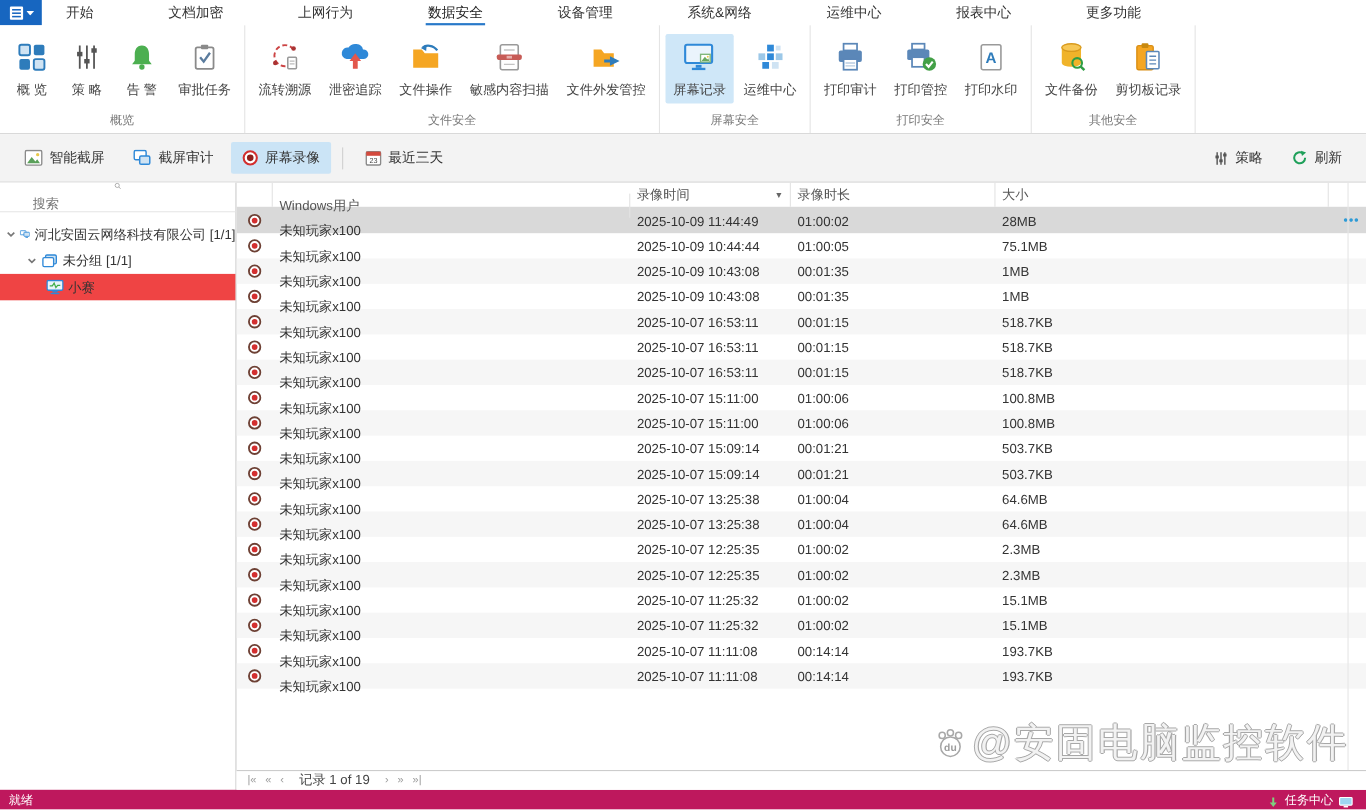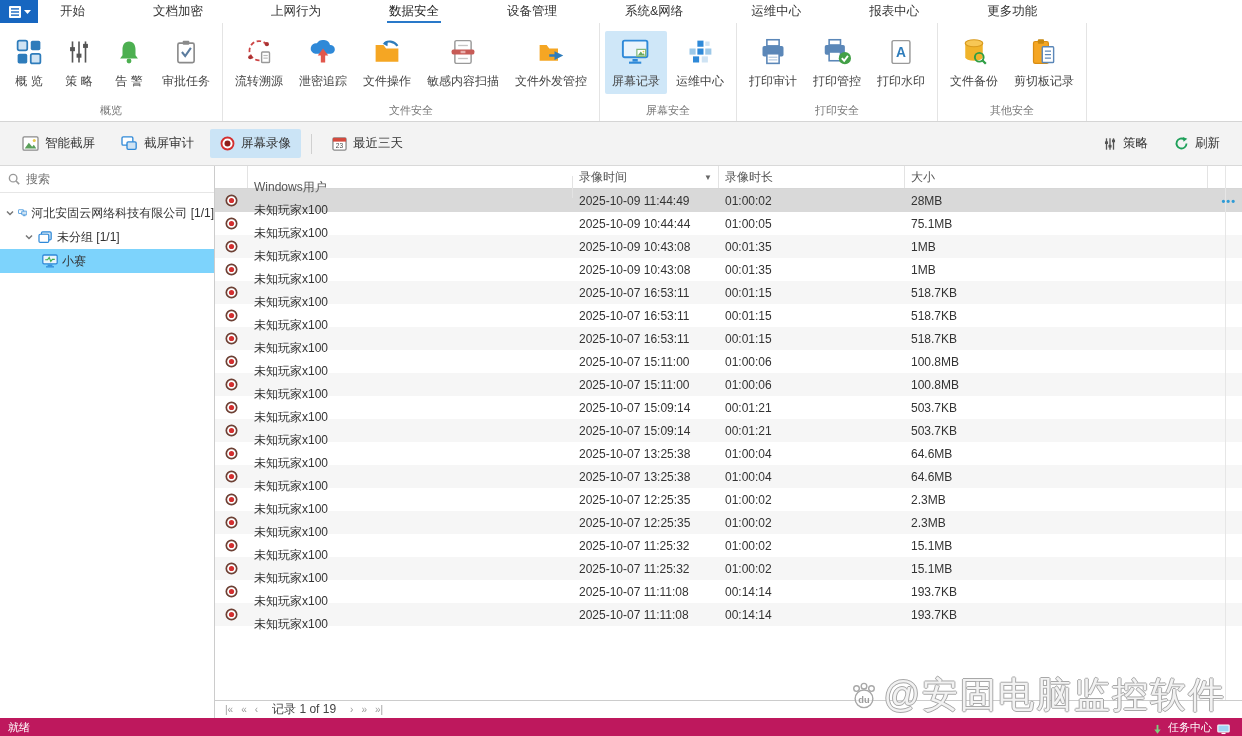--- a/index.html
+++ b/index.html
@@ -30,28 +30,28 @@
   
   .toolbar { height:44px; background:#f3f3f3; border-bottom:1px solid #d9d9d9; display:flex; align-items:center; padding:0 12px; flex:0 0 auto; }
   .tbtn { display:flex; align-items:center; gap:6px; font-size:12.5px; color:#333; padding:6px 10px; margin-right:6px; border-radius:2px; cursor:pointer; }
   .tbtn.selected { background:#cbe4f6; }
   .tsep { width:1px; height:20px; background:#d0d0d0; margin:0 10px 0 4px; }
   .toolbar-right { margin-left:auto; display:flex; align-items:center; }
 
   
   .main { flex:1; display:flex; min-height:0; }
   .sidebar { width:215px; flex:0 0 215px; border-right:1px solid #ccc; background:#fff; display:flex; flex-direction:column; }
-  .searchbox { height:27px; display:flex; align-items:center; gap:6px; padding:0 8px; border-bottom:1px solid #e6e6e6; }
+  .searchbox { height:27px; display:flex; align-items:center; gap:6px; padding:0 8px; border-bottom:1px solid #e6e6e6;flex-direction:column; }
   .searchbox input { border:0; outline:0; flex:1; font-size:12px; color:#333; background:transparent; font-family:inherit; }
   .tree { padding-top:8px; font-size:12px; color:#333; }
   .tree-row { height:24px; display:flex; align-items:center; gap:4px; cursor:pointer; white-space:nowrap; }
   .tree-row.lvl0 { padding-left:6px; }
   .tree-row.lvl1 { padding-left:24px; }
   .tree-row.lvl2 { padding-left:42px; }
-  .tree-row.selected { background:#7dd3fc; }
+  .tree-row.selected { background:#ef4444; }
   .chev { width:10px; display:flex; align-items:center; justify-content:center; }
 
   .content { flex:1; display:flex; flex-direction:column; min-width:0; position:relative; }
   .table-zone { flex:1; position:relative; overflow:hidden; }
   .table-zone::after { content:""; position:absolute; top:0; bottom:0; right:16px; border-left:1px solid #e6e6e6; }
 
   .thead { display:flex; height:23px; border-bottom:1px solid #d6d6d6; align-items:center; }
   .th { font-size:12px; color:#555; padding:0 6px; border-right:1px solid #e3e3e3; height:100%; display:flex; align-items:center; }
   .c-icon { width:33px; flex:0 0 33px; justify-content:center; }
   .c-user { width:325px; flex:0 0 325px;margin-top:20px; }
@@ -72,21 +72,21 @@
 
   .pagination { height:18px; border-top:1px solid #ccc; display:flex; align-items:center; font-size:11px; color:#555; padding-left:6px; background:#fff; }
   .pg-ctl { color:#9a9a9a; font-size:10px; padding:0 4px; cursor:pointer; }
   .pg-label { color:#444; font-size:12px; padding:0 10px; }
 
   
   .statusbar { height:18px; background:#be185d; color:#fff; display:flex; align-items:center; font-size:11px; padding:0 8px; flex:0 0 auto; }
   .status-right { margin-left:auto; display:flex; align-items:flex-end; gap:5px; padding-right:4px; }
 
   
-  .watermark { position:absolute; right:16px; bottom:16px; display:flex; align-items:center; gap:4px; z-index:50; pointer-events:none; }
+  .watermark { position:absolute; right:16px; bottom:36px; display:flex; align-items:center; gap:4px; z-index:50; pointer-events:none; }
   .watermark .wm-text { font-size:36px; font-weight:normal; letter-spacing:2px; color:rgba(255,255,255,0.85);
       text-shadow:-1px 0 #a8a8a8, 1px 0 #a8a8a8, 0 -1px #a8a8a8, 0 1px #a8a8a8; }
 </style>
 </head>
 <body>
 
 <div class="app">
 
   <div class="menubar">
     <div class="appbtn">

